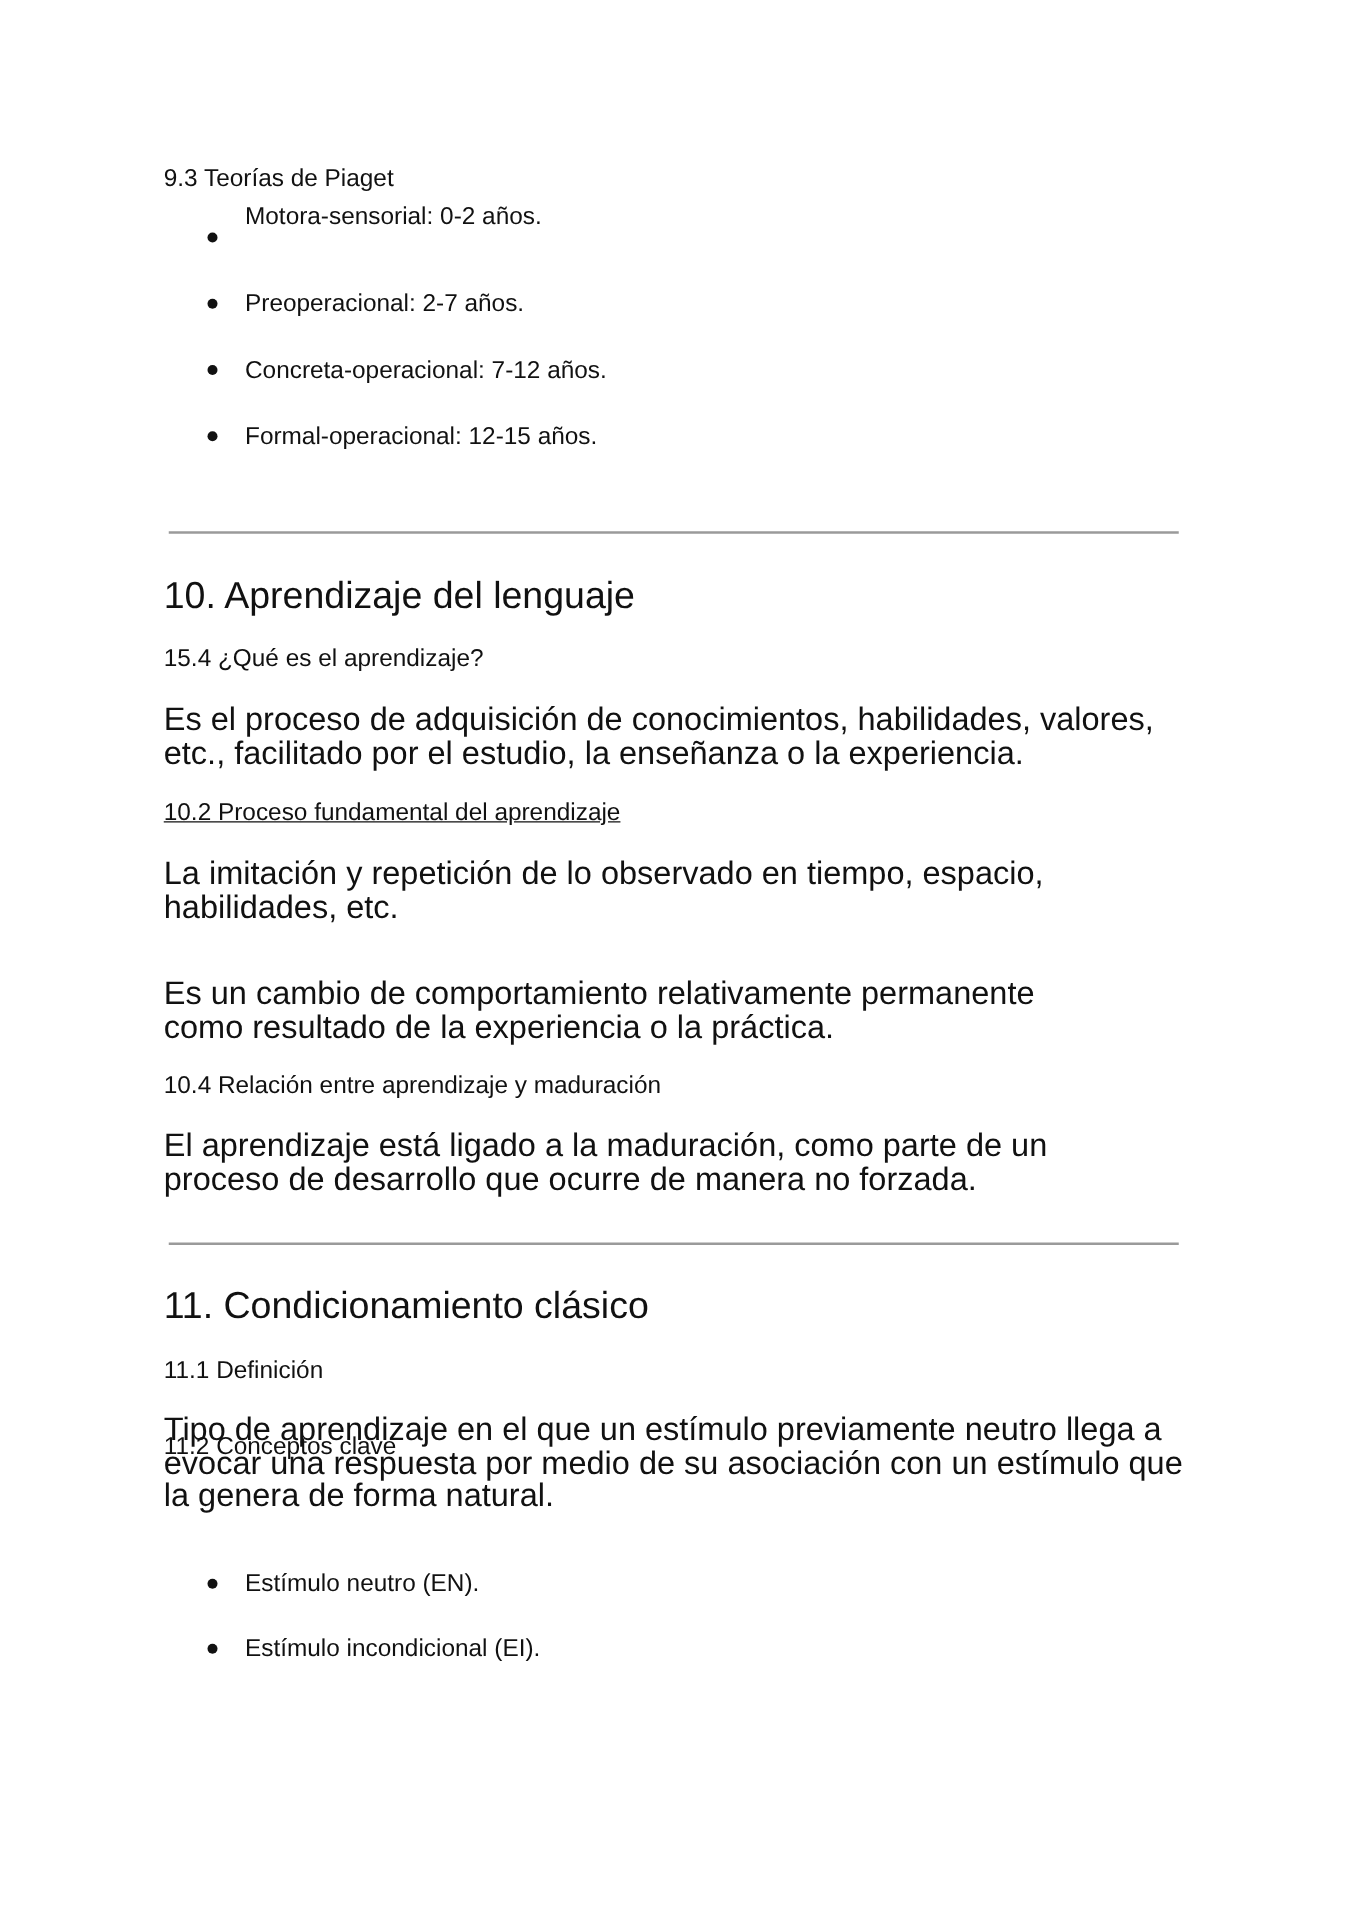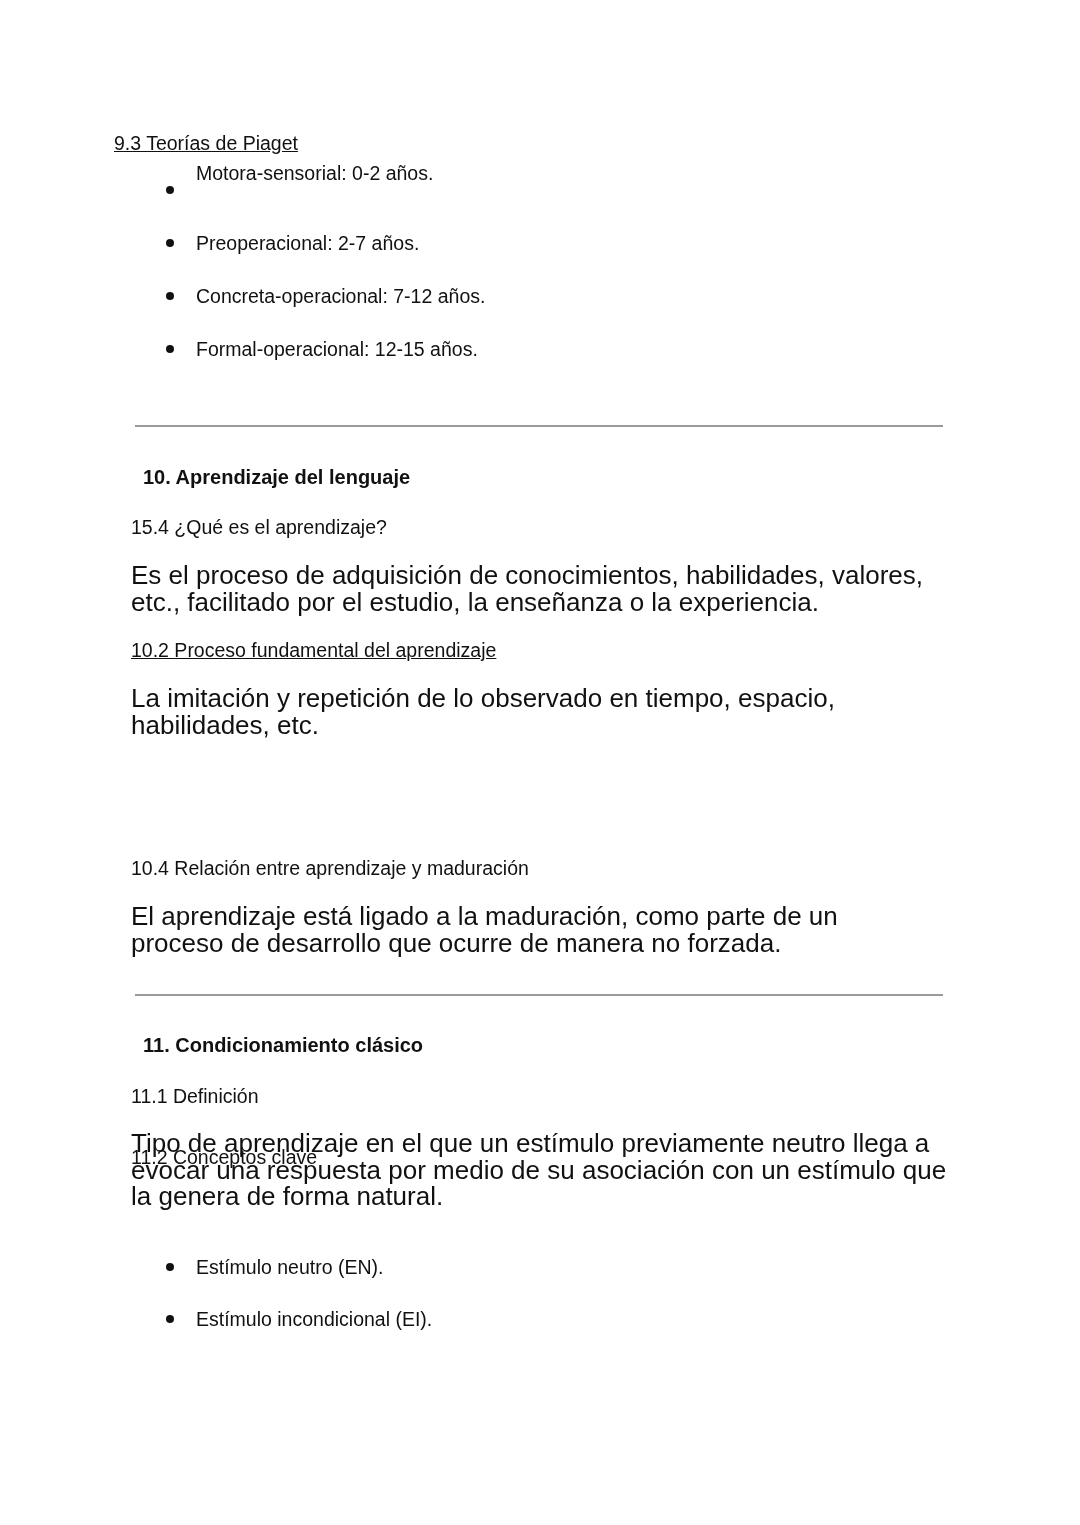--- a/index.html
+++ b/index.html
@@ -2,30 +2,30 @@
 <html><head>
 <meta charset="utf-8">
 <style>
   html, body { margin: 0; padding: 0; background: #ffffff; }
   body { width: 1080px; height: 1525px; position: relative; overflow: hidden;
          font-family: "Liberation Sans", sans-serif; color: #111111; }
   .page { position: absolute; left: 0; top: 0; width: 1080px; height: 1525px; }
   .abs { position: absolute; white-space: nowrap; }
   .text { font-size: 19.5px; line-height: 26px; }
   .para { position: absolute; left: 131px; width: 820px; font-size: 26px; line-height: 26.5px; white-space: normal; }
-  .heading { font-size: 20px; font-weight: bold; line-height: 30px; margin-left: 12px; }
+  .heading { font-size: 30px; font-weight: normal; line-height: 30px; }
   .bullet-dot { position: absolute; width: 8px; height: 8px; border-radius: 50%; background: #111111; }
   .rule { position: absolute; left: 135px; width: 808px; height: 2px; background: #9a9a9a; }
 </style>
 </head>
 <body>
 
 <div class="page">
 
-  <div class="abs text" style="left:114px; top:130px;text-decoration:underline;">9.3 Teorías de Piaget</div>
+  <div class="abs text" style="left:131px; top:130px;">9.3 Teorías de Piaget</div>
 
   <div>
     <div>
       <span class="bullet-dot" style="left:166px; top:186px;"></span>
       <span class="abs text" style="left:196px; top:160px;">Motora-sensorial: 0-2 años.</span>
     </div>
     <div>
       <span class="bullet-dot" style="left:166px; top:239px;"></span>
       <span class="abs text" style="left:196px; top:230px;">Preoperacional: 2-7 años.</span>
     </div>
@@ -42,20 +42,21 @@
   <div class="rule" style="top:425px;"></div>
 
   <div class="abs heading" style="left:131px; top:462px;">10. Aprendizaje del lenguaje</div>
 
   <div class="abs text" style="left:131px; top:514px;">15.4 ¿Qué es el aprendizaje?</div>
   <div class="para" style="top:562px;">Es el proceso de adquisición de conocimientos, habilidades, valores, etc., facilitado por el estudio, la enseñanza o la experiencia.</div>
 
   <div class="abs text" style="left:131px; top:637px;text-decoration:underline;">10.2 Proceso fundamental del aprendizaje</div>
   <div class="para" style="top:685px;">La imitación y repetición de lo observado en tiempo, espacio, habilidades, etc.</div>
 
+  <div class="para" style="top:781px; width:760px;">Es un cambio de comportamiento relativamente permanente como resultado de la experiencia o la práctica.</div>
 
   <div class="abs text" style="left:131px; top:855px;">10.4 Relación entre aprendizaje y maduración</div>
   <div class="para" style="top:903px; width:800px;">El aprendizaje está ligado a la maduración, como parte de un proceso de desarrollo que ocurre de manera no forzada.</div>
 
   <div class="rule" style="top:994px;"></div>
 
   <div class="abs heading" style="left:131px; top:1030px;">11. Condicionamiento clásico</div>
 
   <div class="abs text" style="left:131px; top:1083px;">11.1 Definición</div>
   <div class="para" style="top:1130px; width:830px;">Tipo de aprendizaje en el que un estímulo previamente neutro llega a evocar una respuesta por medio de su asociación con un estímulo que la genera de forma natural.</div>

